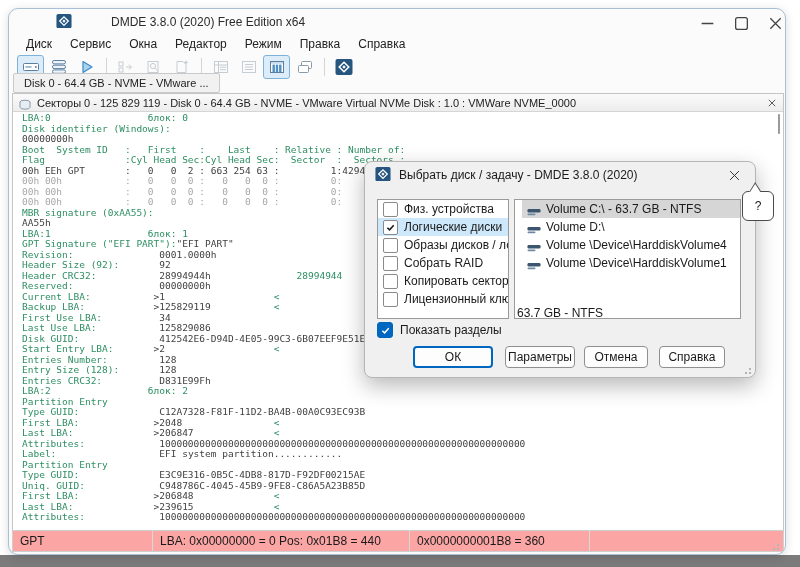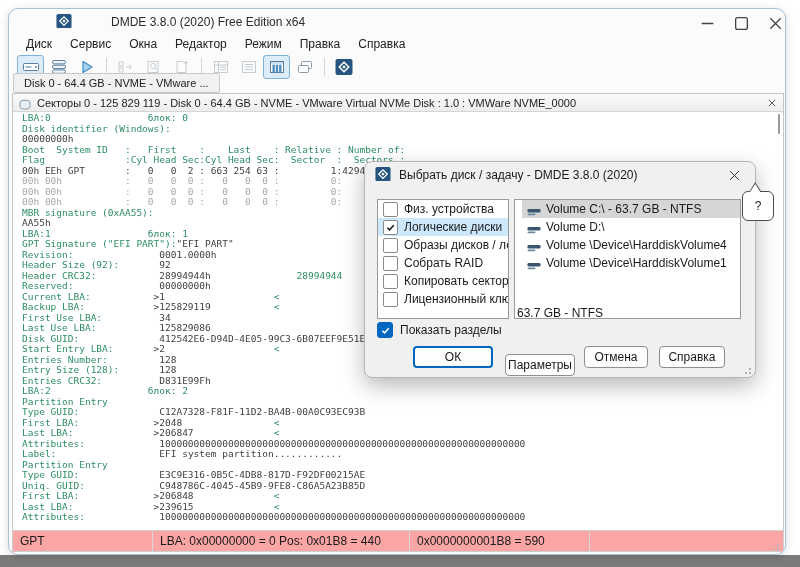--- a/index.html
+++ b/index.html
@@ -278,21 +278,21 @@
           <div class="hex-line"><span class="g">First LBA:</span><span class="d">             &gt;206848</span><span class="g">              &lt;</span></div>
           <div class="hex-line"><span class="g">Last LBA:</span><span class="d">              &gt;239615</span><span class="g">              &lt;</span></div>
           <div class="hex-line"><span class="g">Attributes:</span><span class="d">             1000000000000000000000000000000000000000000000000000000000000000</span></div>
         </div>
       <div class="vscroll"></div>
     </div>
 
     <div class="statusbar">
         <div class="status-cell" style="width: 140px;">GPT</div>
         <div class="status-cell" style="width: 257px;">LBA: 0x00000000 = 0  Pos: 0x01B8 = 440</div>
-        <div class="status-cell" style="width: 180px;">0x0000000001B8 = 590</div>
+        <div class="status-cell" style="width: 180px;">0x0000000001B8 = 360</div>
         <div class="status-fill"></div>
       </div>
 
     <div class="dialog">
       <div class="dlg-titlebar">
         <span class="dlg-icon"><svg viewBox="0 0 18 16">
               <rect x="0.5" y="0" width="17" height="16" rx="2" fill="#26567f"></rect>
               <path d="M9 3.2 L13.8 8 L9 12.8 L4.2 8 Z" fill="none" stroke="#fff" stroke-width="1.5"></path>
               <path d="M9 6.2 L10.8 8 L9 9.8 L7.2 8 Z" fill="#fff"></path>
             </svg></span>
@@ -367,21 +367,21 @@
         <span class="cbx-blue">
           <svg viewBox="0 0 10 10">
               <path d="M1.5 5.2 L4 7.6 L8.6 2.4" fill="none" stroke="currentColor" stroke-width="1.7"></path>
             </svg>
         </span>
         <span>Показать разделы</span>
       </div>
       <div class="volume-info">63.7 GB - NTFS</div>
       <div id="dlg-buttons">
           <div class="dlg-btn default" style="left: 48px; width: 80px;">ОК</div>
-          <div class="dlg-btn" style="left: 140px; width: 70px; margin-top: 8px;">Параметры</div>
+          <div class="dlg-btn" style="left: 140px; width: 70px;">Параметры</div>
           <div class="dlg-btn" style="left: 219px; width: 64px;">Отмена</div>
           <div class="dlg-btn" style="left: 294px; width: 66px;">Справка</div>
         </div>
       <div class="dlg-grip">
           <i></i>
           <i></i>
           <i></i>
         </div>
     </div>
 

